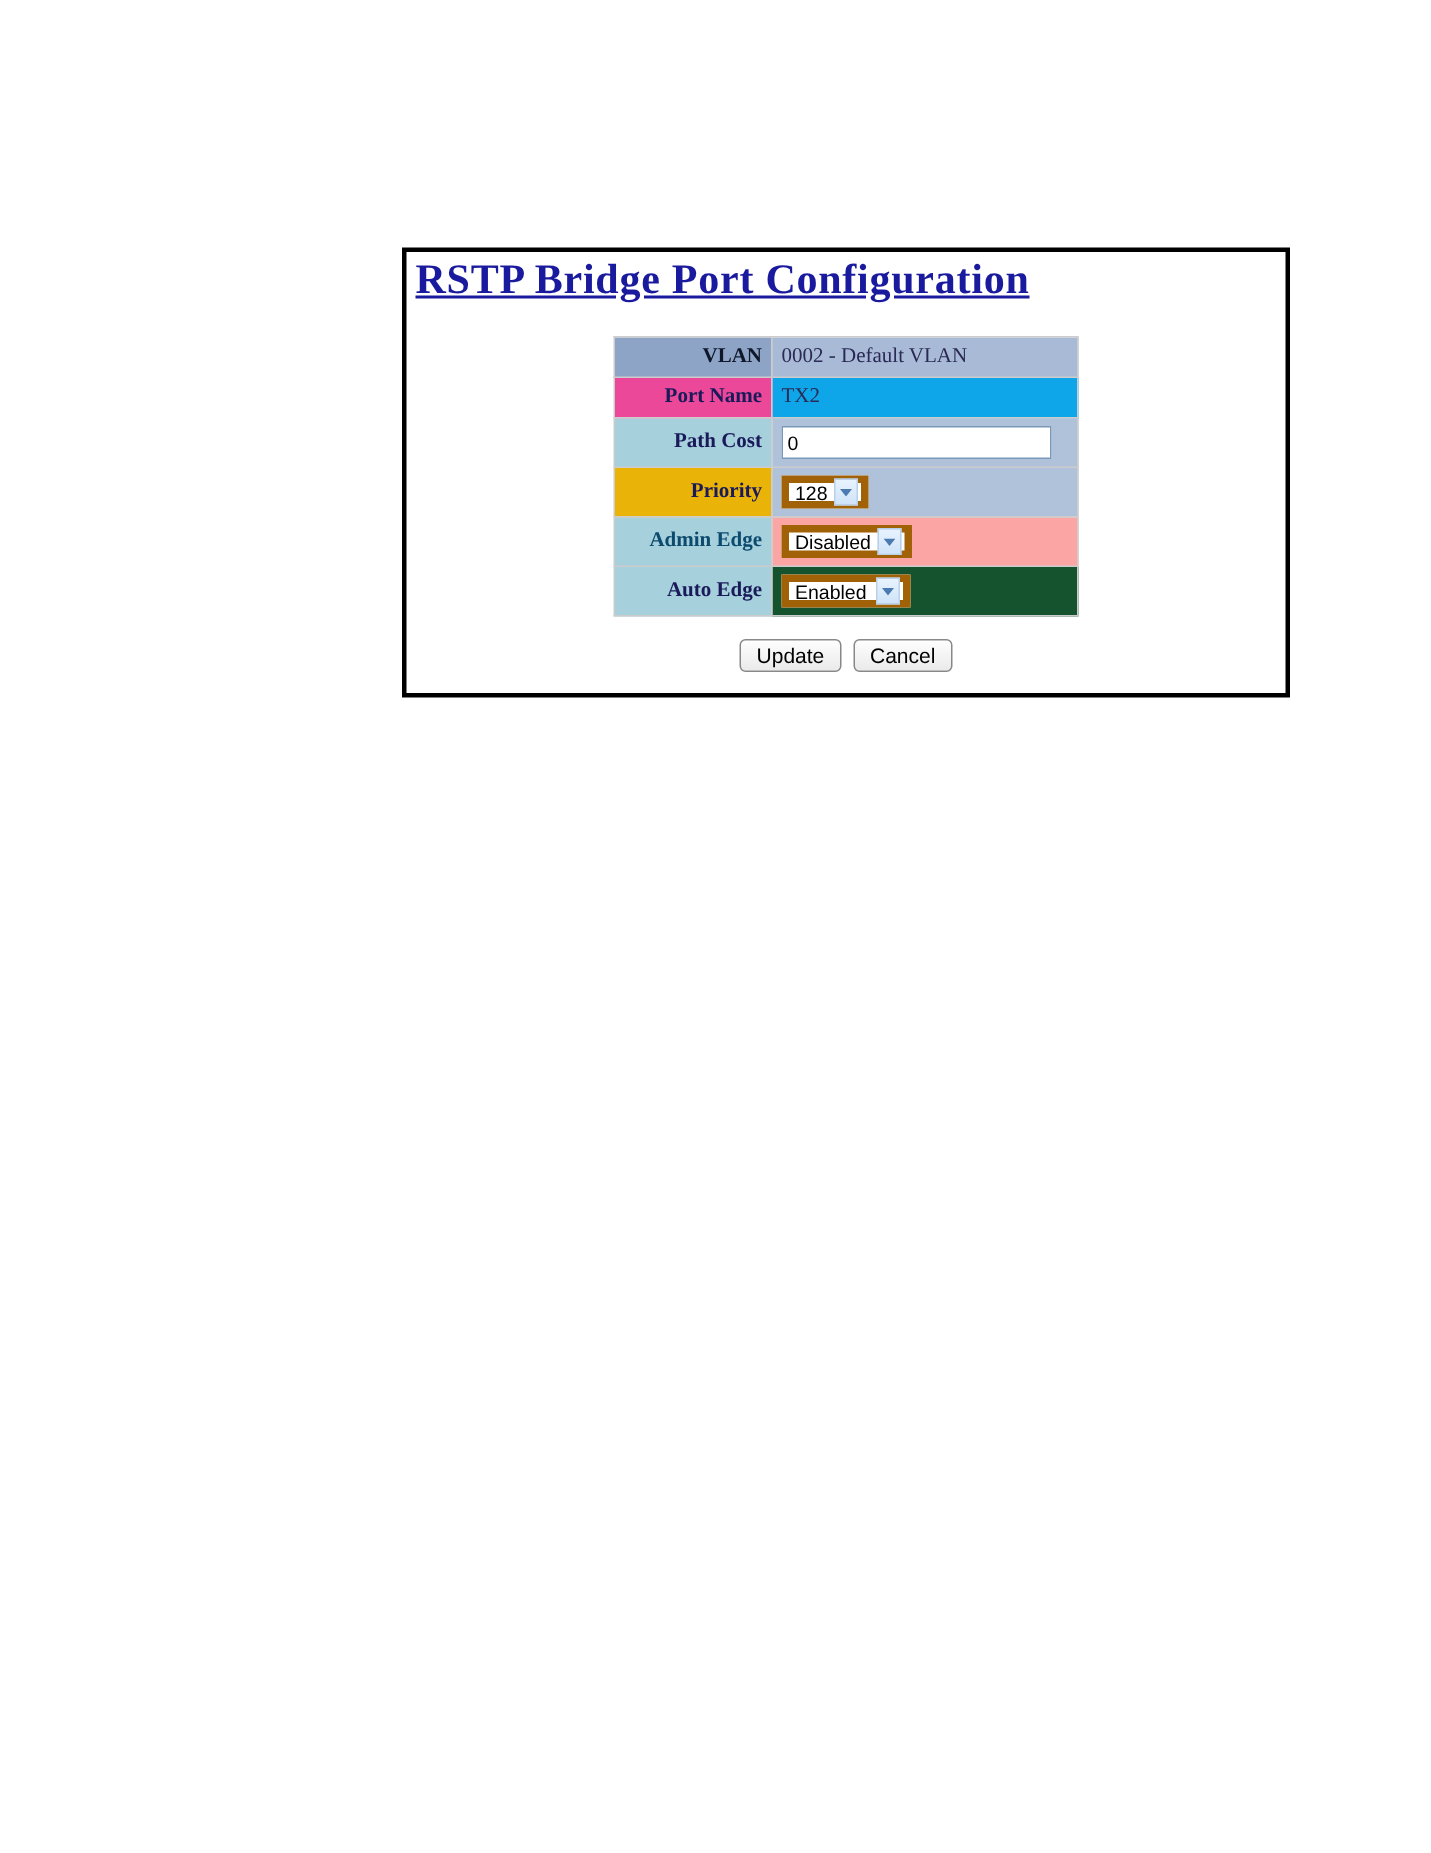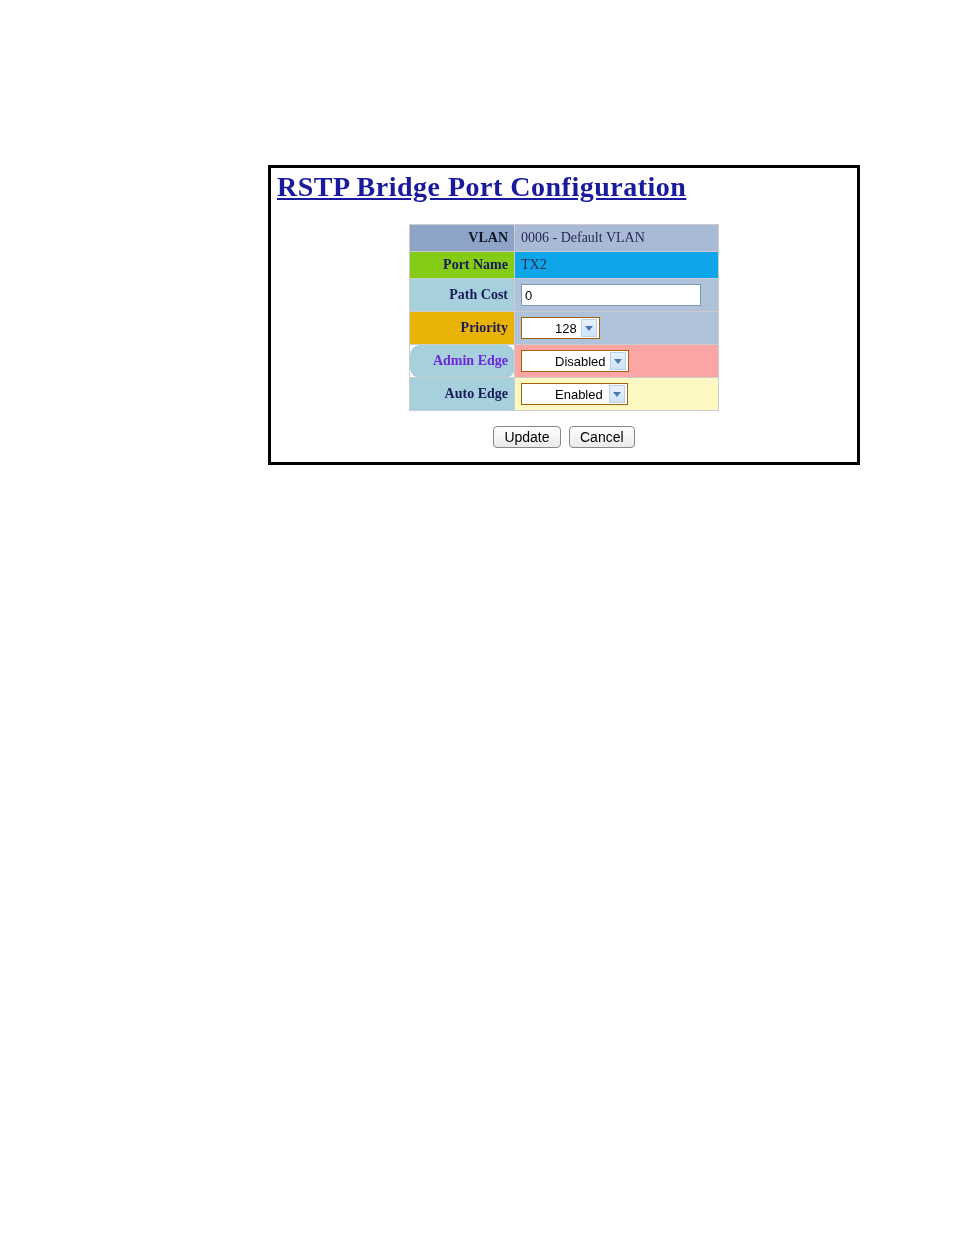--- a/index.html
+++ b/index.html
@@ -48,47 +48,46 @@
     .label-cell {
       text-align: right;
       font-weight: bold;
       width: 105px;
     }
     .value-cell {
       text-align: left;
     }
     .row-vlan .label-cell { background: #8da4c6; color: #0f172a; }
     .row-vlan .value-cell { background: #a8bad6; color: #2a2a55; }
-    .row-portname .label-cell { background: #84cc16; color: #1a1a5a; }
+    .row-portname .label-cell { background: #ec4899; color: #1a1a5a; }
     .row-portname .value-cell { background: #0ea5e9; color: #2a2a55; }
     .row-pathcost .label-cell { background: #a5d0dc; color: #1a1a5a; }
     .row-pathcost .value-cell { background: #b0c2da; }
     .row-priority .label-cell { background: #eab308; color: #1a1a5a; }
     .row-priority .value-cell { background: #b0c2da; }
-    .row-adminedge .label-cell { background: #a5d0dc; color: #6d28d9; border-radius: 10px; }
+    .row-adminedge .label-cell { background: #a5d0dc; color: #0c4a6e; }
     .row-adminedge .value-cell { background: #fca5a5; }
     .row-autoedge .label-cell { background: #a5d0dc; color: #1a1a5a; }
-    .row-autoedge .value-cell { background: #fef9c3; }
+    .row-autoedge .value-cell { background: #14532d; }
     .text-input {
       width: 180px;
       height: 22px;
       font-family: Arial, sans-serif;
       font-size: 13px;
       border: 1px solid #7a99b8;
       padding: 1px 3px;
     }
     .dropdown {
       display: inline-flex;
       align-items: center;
-      border: 1px solid #a16207;
+      border: 5px solid #a16207;
       background: #fff;
       height: 22px;
       font-family: Arial, sans-serif;
       font-size: 13px;
-      padding-left: 29px;
     }
     .dropdown .dd-text {
       padding: 0 4px 0 4px;
       display: inline-block;
     }
     .dropdown .dd-arrow {
       width: 16px;
       height: 18px;
       margin: 1px 2px 1px 0;
       border: 1px solid #b8d0e8;
@@ -124,21 +123,21 @@
 </head>
 <body>
 
 <div class="panel-container">
   <h1 class="page-title">RSTP Bridge Port Configuration</h1>
 
   <table class="config-table">
     <tbody>
         <tr class="row-vlan">
       <td class="label-cell">VLAN</td>
-      <td class="value-cell">0006 - Default VLAN</td>
+      <td class="value-cell">0002 - Default VLAN</td>
     </tr>
     <tr class="row-portname">
       <td class="label-cell">Port Name</td>
       <td class="value-cell">TX2</td>
     </tr>
     <tr class="row-pathcost">
       <td class="label-cell">Path Cost</td>
       <td class="value-cell">
         <input type="text" class="text-input" value="0" style="">
       </td>

